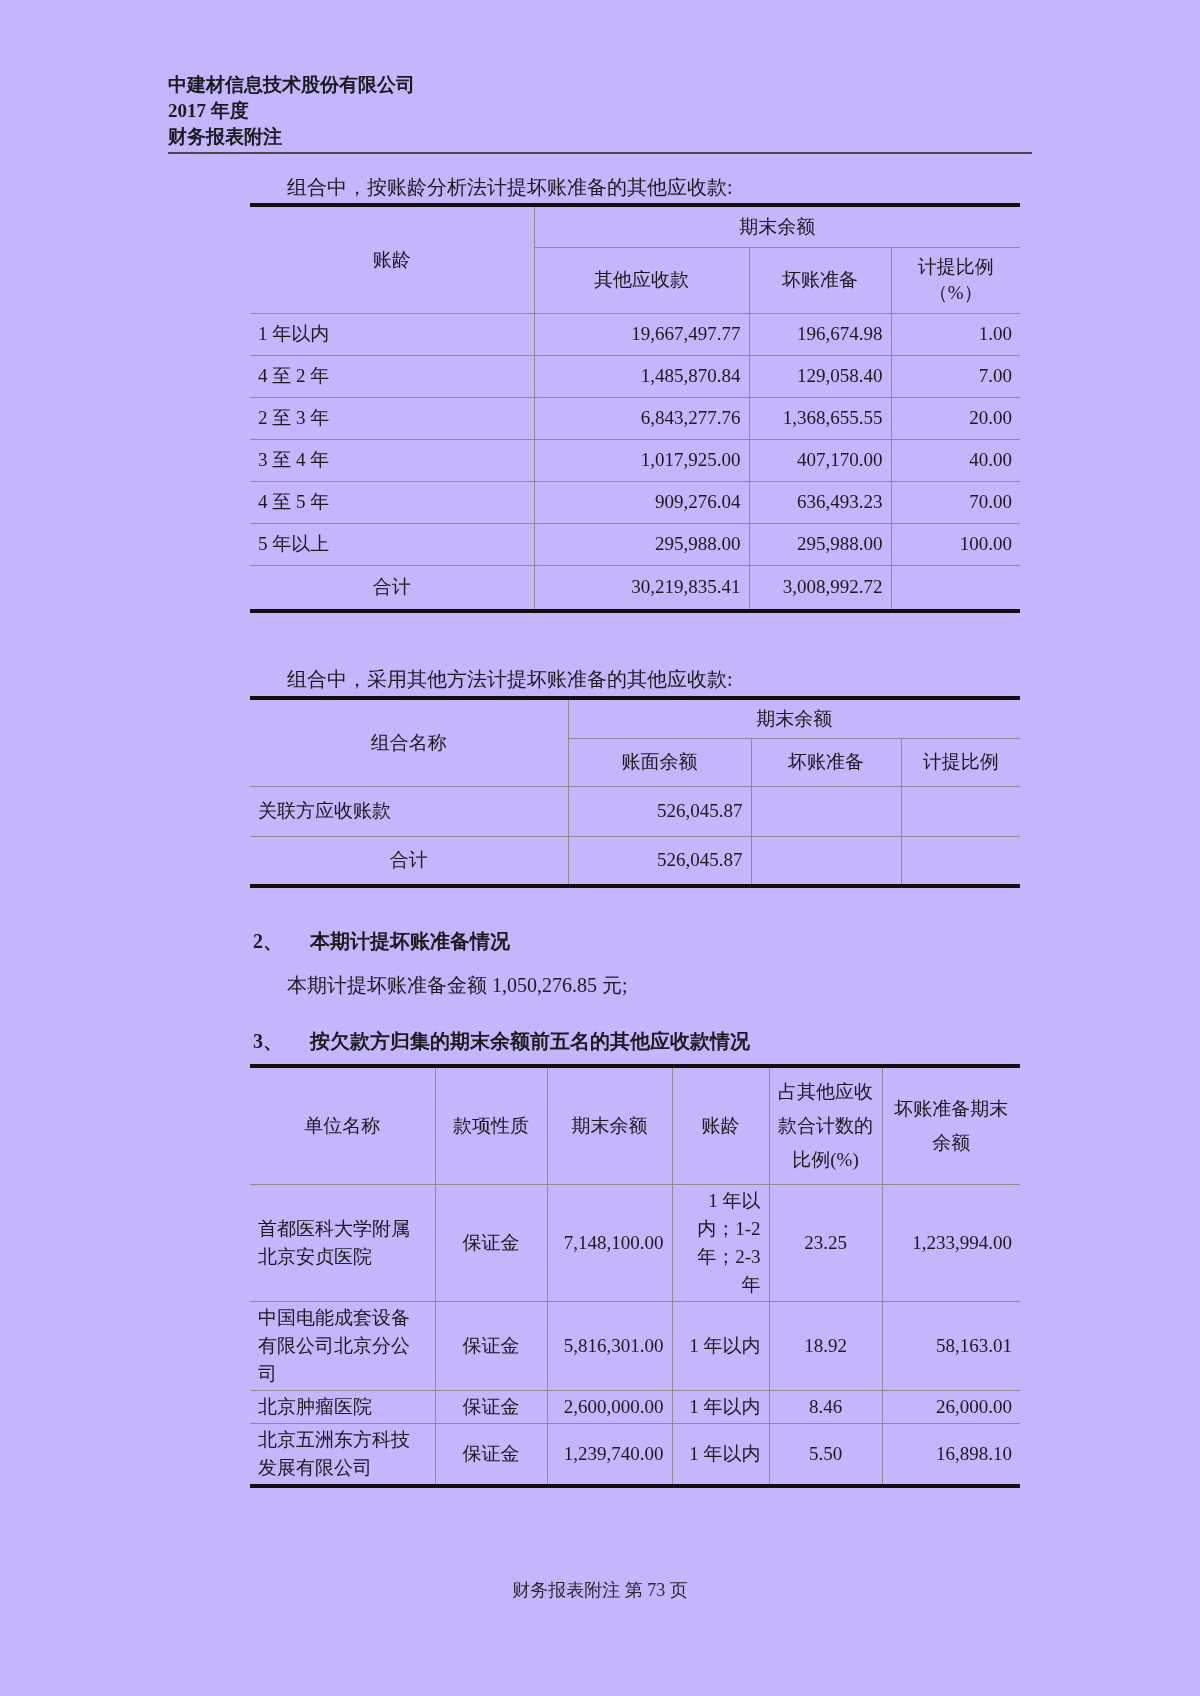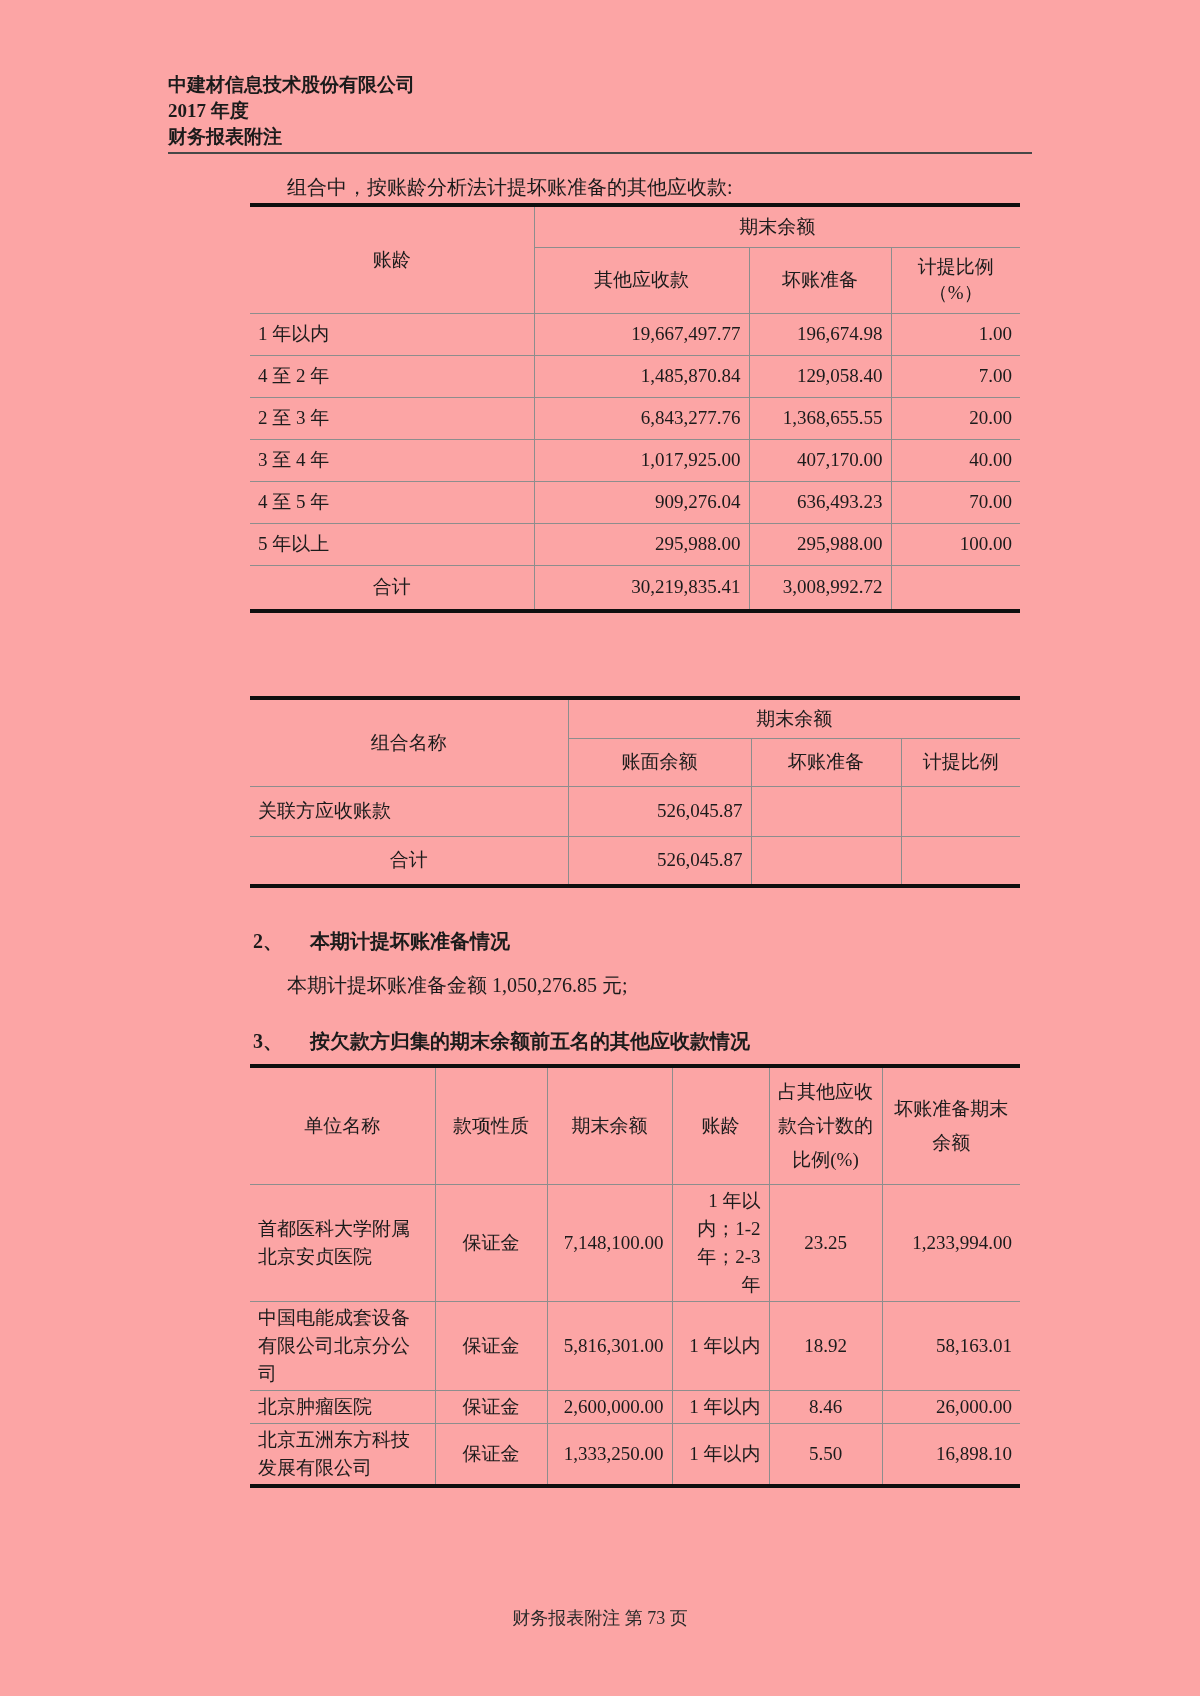--- a/index.html
+++ b/index.html
@@ -1,20 +1,20 @@
 <!DOCTYPE html>
 <html><head>
 <meta charset="utf-8">
 <style>
   html,body { margin:0; padding:0; background:#e9e9e9; }
   .page {
     position:relative;
     width:1200px; height:1696px;
     margin:0 auto;
-    background:#fca5a5;
+    background:#c4b5fd;
     font-family:"Liberation Serif","DejaVu Serif",serif;
     color:#1b1b1b;
     overflow:hidden;
   }
 
   
   .doc-header { position:absolute; left:168px; top:72px; font-size:19px; font-weight:bold; line-height:26px; }
   .header-rule { position:absolute; left:168px; top:152px; width:864px; border-top:2px solid #474747; }
 
   
@@ -59,21 +59,21 @@
   .table3-wrap { position:absolute; left:250px; top:1064px; }
   .tbl3 th { line-height:34px; padding:6px 8px; }
   .tbl3 td { line-height:28px; padding:6px 8px; }
   .tbl3 th + th, .tbl3 td + td { border-left:1px solid #8d8d8d; }
   .tbl3 tbody td { border-top:1px solid #8d8d8d; }
   .tbl3 thead tr { height:118px; }
   .tbl3 td.name { text-align:left; }
   .tbl3 td.aging { text-align:right; }
 
   
-  .page-footer { position:absolute; left:0; top:1578px; width:1200px; text-align:center; font-size:18px; color:#2a2a2a;margin-top:28px; }
+  .page-footer { position:absolute; left:0; top:1578px; width:1200px; text-align:center; font-size:18px; color:#2a2a2a; }
 </style>
 </head>
 <body>
 
 <div class="page">
 
   <div class="doc-header">
     <div>中建材信息技术股份有限公司</div>
     <div>2017 年度</div>
     <div>财务报表附注</div>
@@ -144,20 +144,21 @@
         <tr class="total">
           <td class="ctr">合计</td>
           <td class="bl num">30,219,835.41</td>
           <td class="bl num">3,008,992.72</td>
           <td class="bl"></td>
         </tr>
       </tbody>
     </table>
   </div>
 
+  <div class="t2-title">组合中，采用其他方法计提坏账准备的其他应收款:</div>
 
   <div class="table2-wrap">
     <table class="tbl tbl2">
       <colgroup>
           <col style="width:318px">
           <col style="width:183px">
           <col style="width:150px">
           <col style="width:119px">
         </colgroup>
       <thead>
@@ -238,21 +239,21 @@
           <td class="name">北京肿瘤医院</td>
           <td class="ctr">保证金</td>
           <td class="num">2,600,000.00</td>
           <td class="aging">1 年以内</td>
           <td class="ctr">8.46</td>
           <td class="num">26,000.00</td>
         </tr>
         <tr>
           <td class="name">北京五洲东方科技发展有限公司</td>
           <td class="ctr">保证金</td>
-          <td class="num">1,333,250.00</td>
+          <td class="num">1,239,740.00</td>
           <td class="aging">1 年以内</td>
           <td class="ctr">5.50</td>
           <td class="num">16,898.10</td>
         </tr>
       </tbody>
     </table>
   </div>
 
   <div class="page-footer">财务报表附注  第 73 页</div>
 

